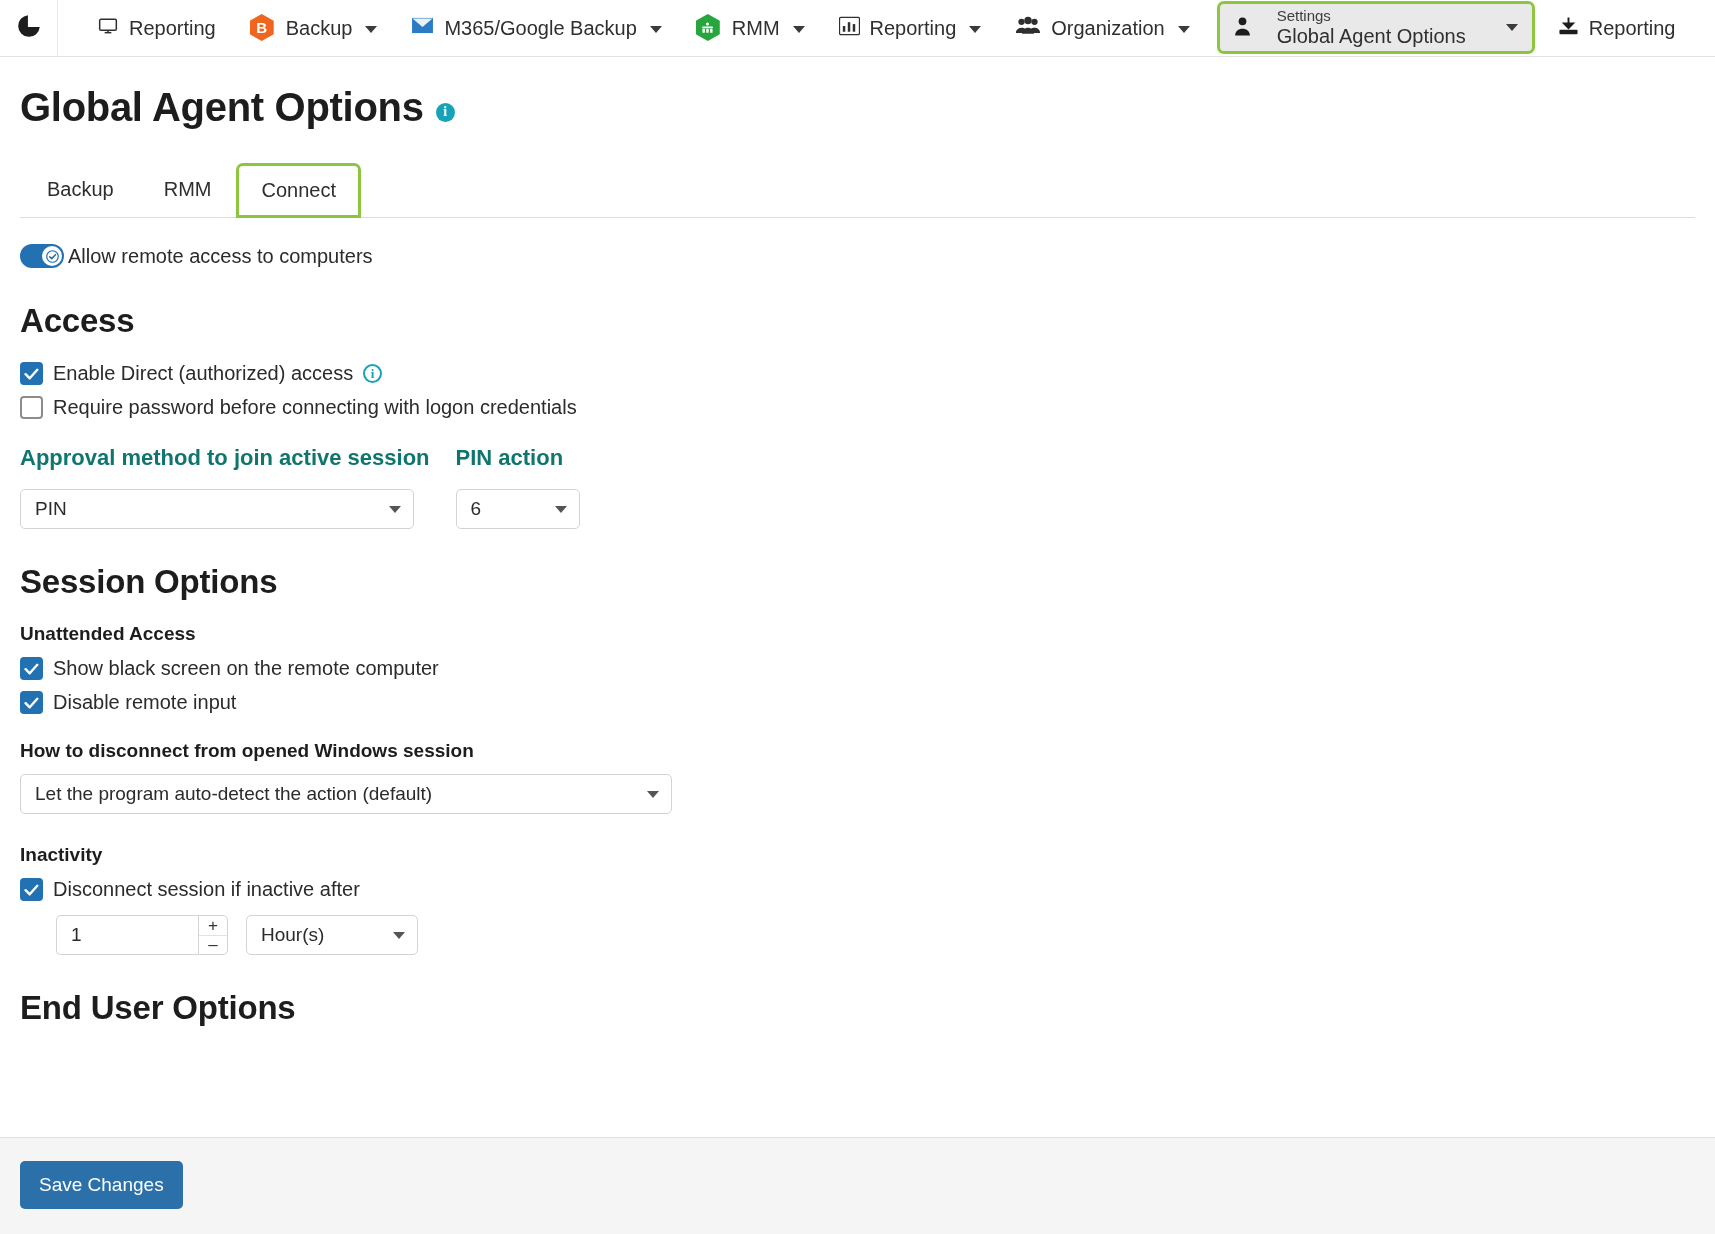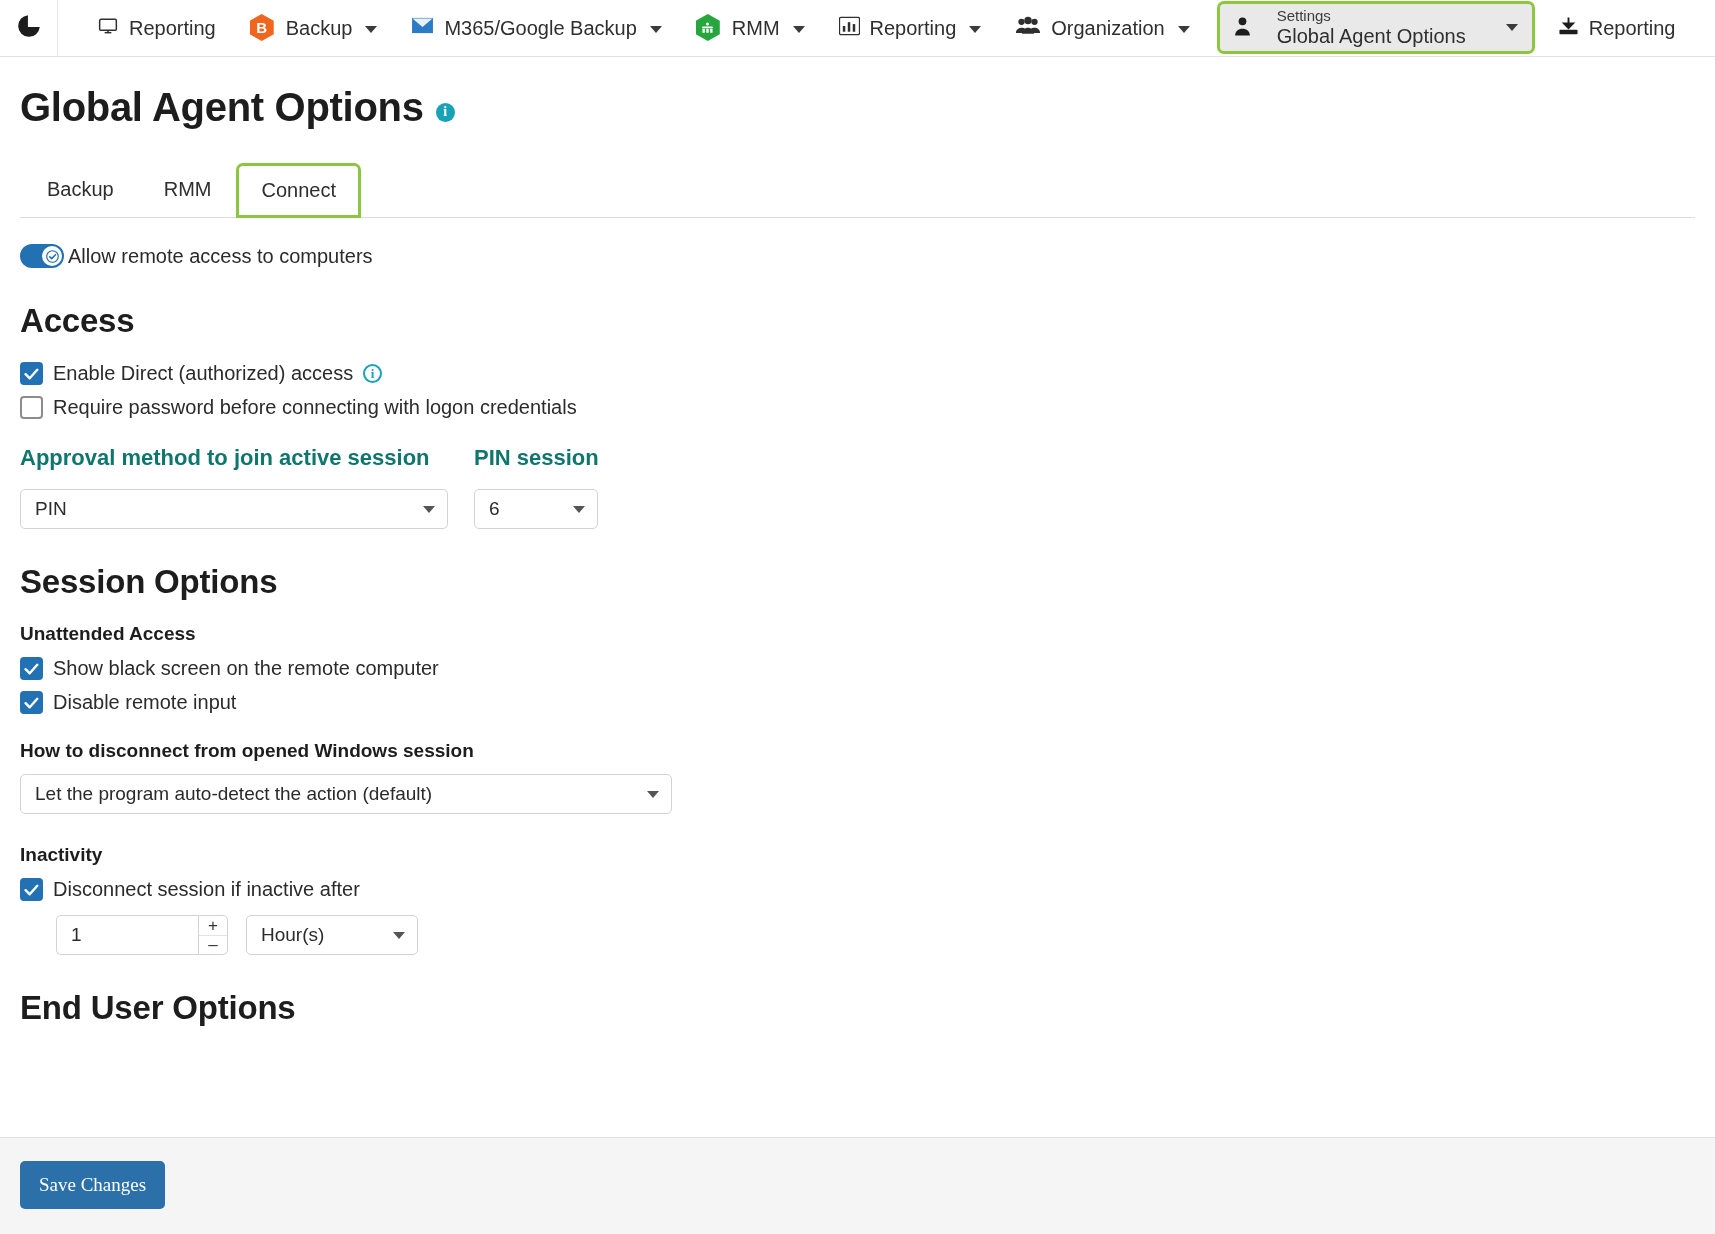--- a/index.html
+++ b/index.html
@@ -188,21 +188,21 @@
     font-size: 19px; color: #2b2b2b;
     cursor: pointer;
   }
   .select .caret-s {
     position: absolute; right: 12px; top: 50%; margin-top: -3px;
     width: 0; height: 0;
     border-left: 6px solid transparent;
     border-right: 6px solid transparent;
     border-top: 7px solid #555;
   }
-  .sel-approval { width: 428px; align-items: center; }
+  .sel-approval { width: 394px; align-items: center; }
   .sel-pin { width: 124px; }
   .sel-disconnect { width: 652px; }
   .sel-unit { width: 172px; }
 
   
   .stepper { display: flex; width: 172px; height: 40px; }
   .stepper .num {
     flex: 1;
     border: 1px solid #d3d3d3;
     border-right: none;
@@ -236,21 +236,20 @@
     padding: 23px 20px;
   }
   .btn-primary {
     display: inline-flex; align-items: center; justify-content: center;
     background: #2b70a8;
     color: #fff;
     font-size: 19px;
     border: none; border-radius: 5px;
     padding: 13px 19px;
     cursor: pointer;
-    font-family: Liberation Serif, serif;
   }
 </style>
 </head>
 <body>
 
 <div class="navbar">
 
   <div class="nav-logo">
     <span>
       <svg width="26" height="26" viewBox="0 0 24 24">
@@ -413,21 +412,21 @@
 
     <div class="row" style="margin-top:26px;">
       <div>
         <div class="field-label">Approval method to join active session</div>
         <div class="select sel-approval">
           <span>PIN</span>
           <span class="caret-s"></span>
         </div>
       </div>
       <div>
-        <div class="field-label">PIN session</div>
+        <div class="field-label">PIN action</div>
         <div class="select sel-pin">
           <span>6</span>
           <span class="caret-s"></span>
         </div>
       </div>
     </div>
 
     <h2 class="section">Session Options</h2>
 
     <div class="sub-label" style="margin-top:0;">Unattended Access</div>

